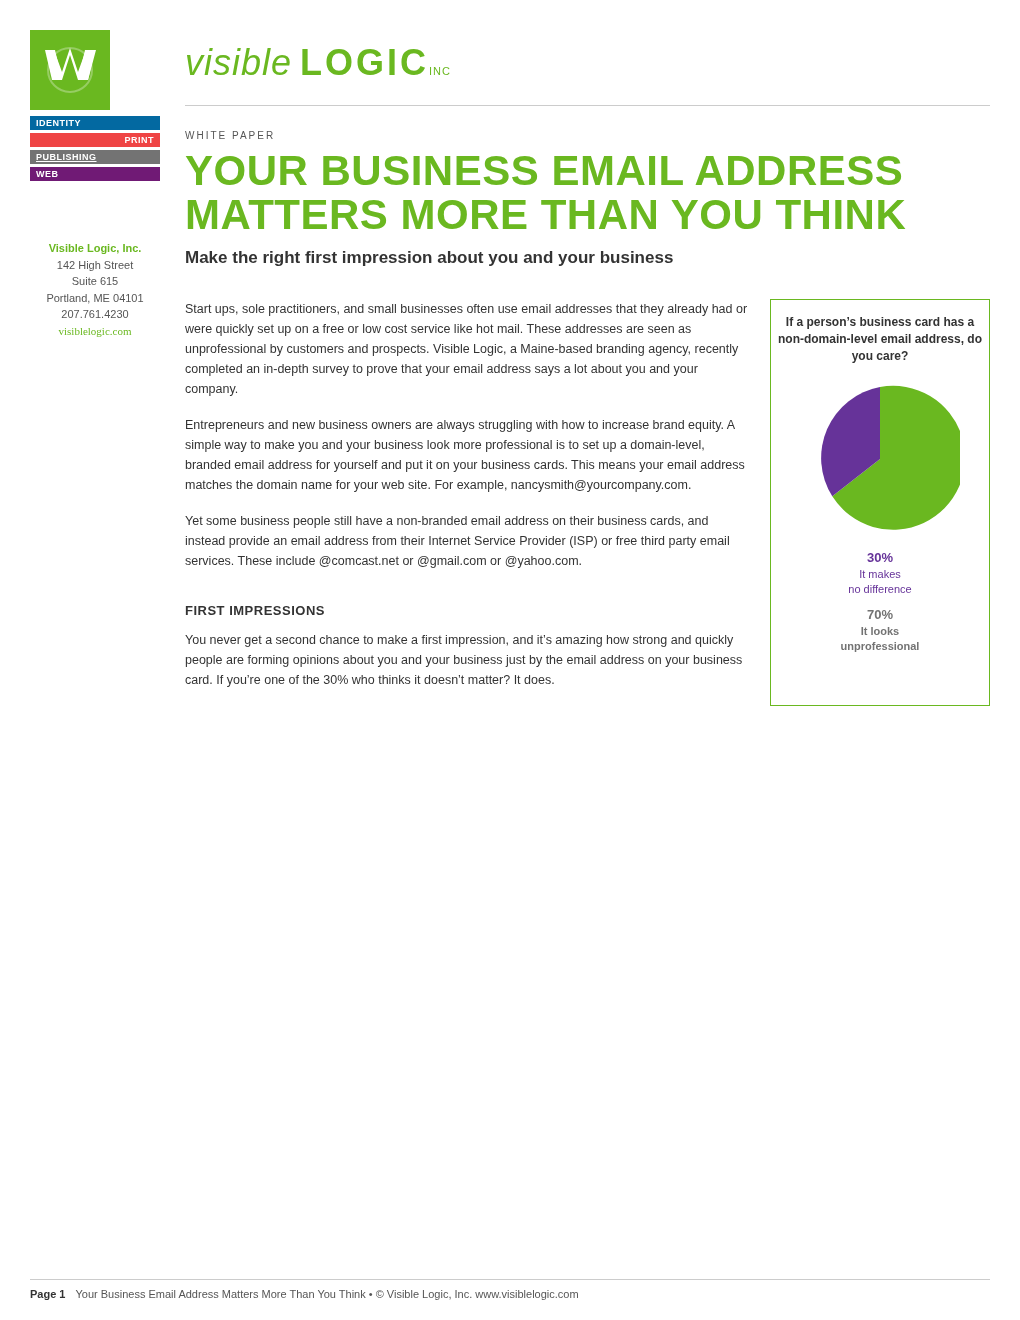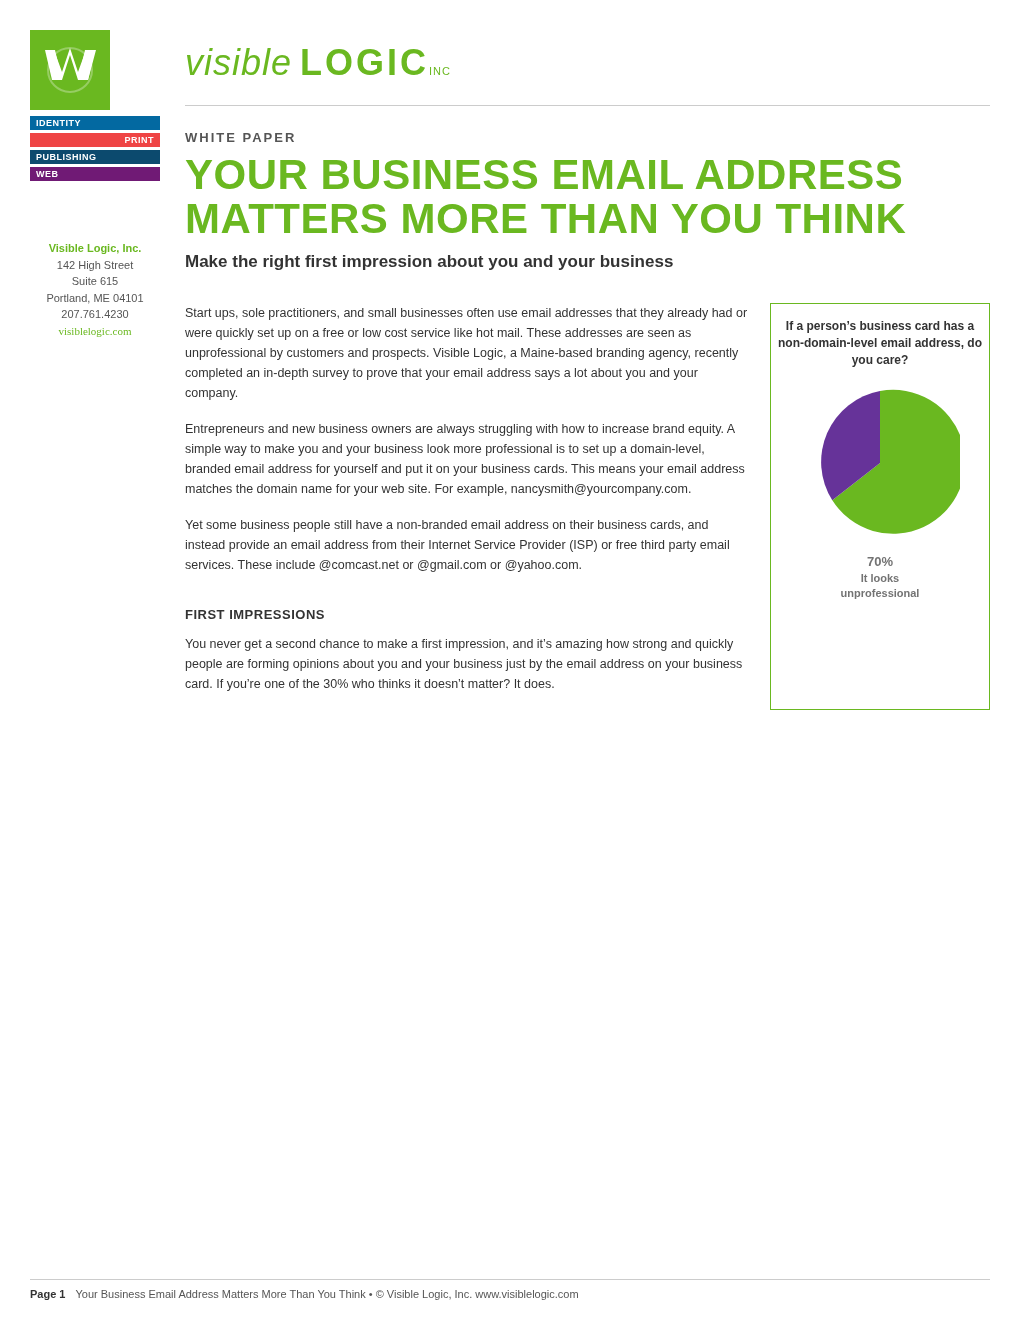--- a/index.html
+++ b/index.html
@@ -48,21 +48,21 @@
       font-weight: bold;
       color: #fff;
       padding: 2px 6px;
       text-transform: uppercase;
       letter-spacing: 0.5px;
       display: inline-block;
     }
 
     .tag-identity { background: #0369a1; }
     .tag-print { background: #ef4444; text-align: right; }
-    .tag-publishing { background: #0c4a6e; }
+    .tag-publishing { background: #737373; text-decoration: underline; }
     .tag-web { background: #701a75; }
 
     
     .company-info {
       position: absolute;
       top: 240px;
       left: 30px;
       width: 130px;
       font-size: 11px;
       line-height: 1.5;
@@ -133,27 +133,27 @@
 
     
     .main-content {
       position: absolute;
       top: 120px;
       left: 185px;
       right: 30px;
     }
 
     .white-paper-label {
-      font-size: 13px;
+      font-size: 10px;
       color: #555;
       text-transform: uppercase;
       letter-spacing: 2px;
       margin-bottom: 8px;
       margin-top: 10px;
-      font-weight: bold;
+      font-weight: normal;
     }
 
     .main-title {
       font-size: 42px;
       font-weight: 900;
       color: #6ab820;
       text-transform: uppercase;
       line-height: 1.05;
       margin-bottom: 10px;
       letter-spacing: 0.5px;
@@ -334,20 +334,24 @@
         <svg viewBox="0 0 160 160" xmlns="http://www.w3.org/2000/svg">
 
           <path d="M80,80 L80,8 A72,72 0 1,1 32.3,117.3 Z" fill="#6ab820"></path>
 
           <path d="M80,80 L32.3,117.3 A72,72 0 0,1 80,8 Z" fill="#663399"></path>
 
         </svg>
       </div>
       <div class="chart-labels">
         <div class="chart-label-item">
+          <span class="chart-label-percent label-purple">30%</span><br>
+          <span class="label-purple">It makes<br>no difference</span>
+        </div>
+        <div class="chart-label-item">
           <span class="chart-label-percent label-green">70%</span><br>
           <span class="label-green"><strong>It looks<br>unprofessional</strong></span>
         </div>
       </div>
     </div>
   </div>
 </div>
 
 <div class="footer">
   <span class="footer-page">Page 1</span>

